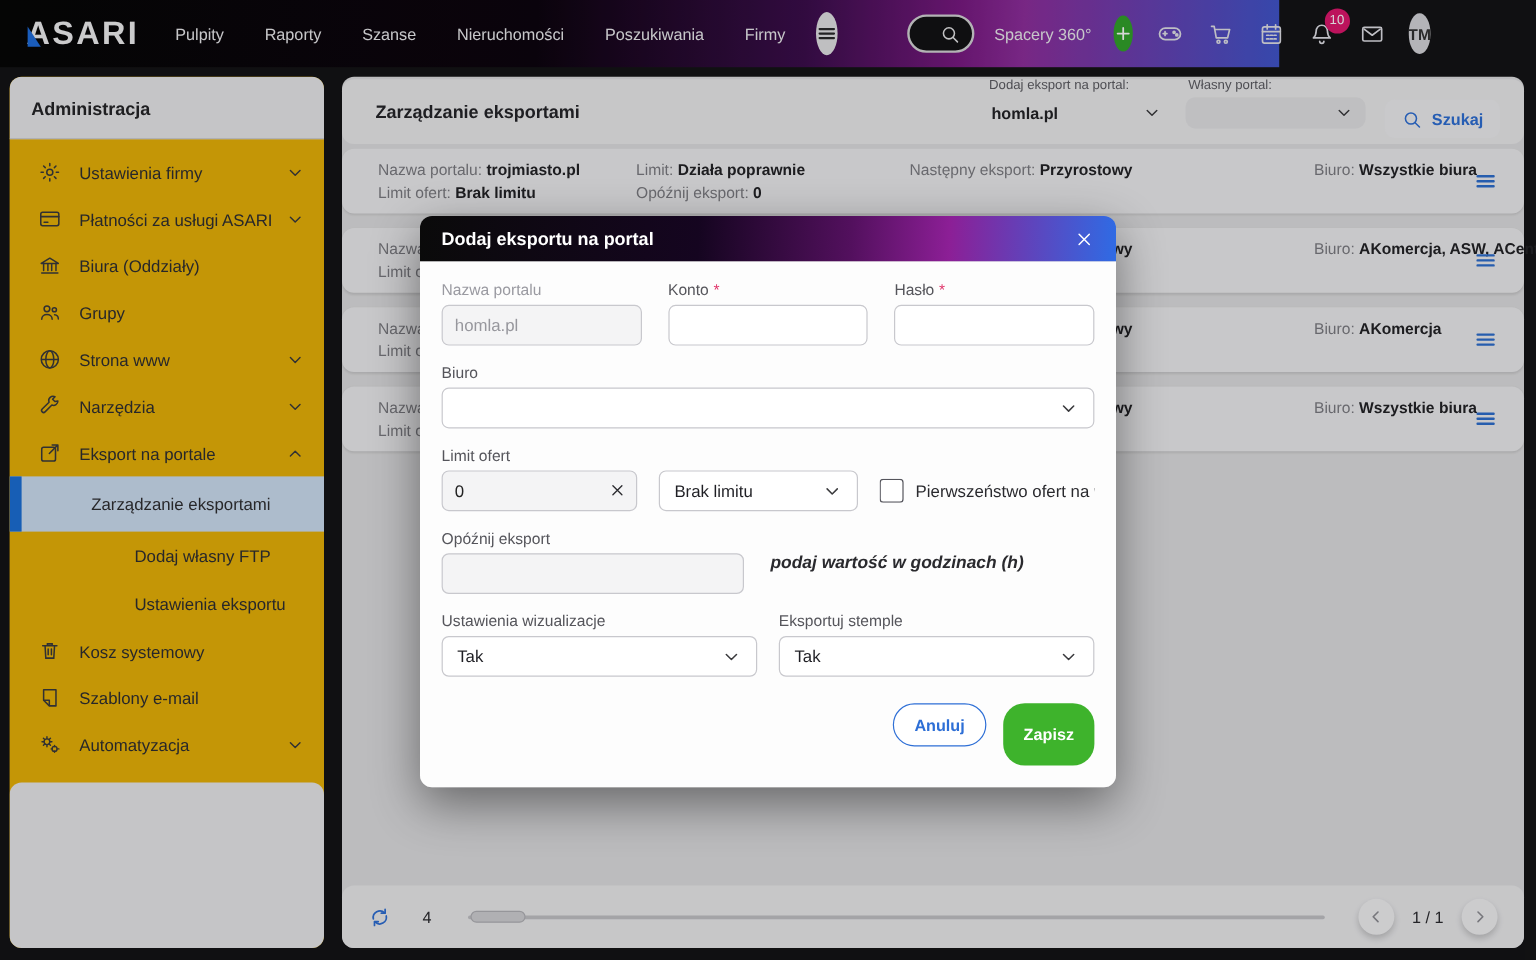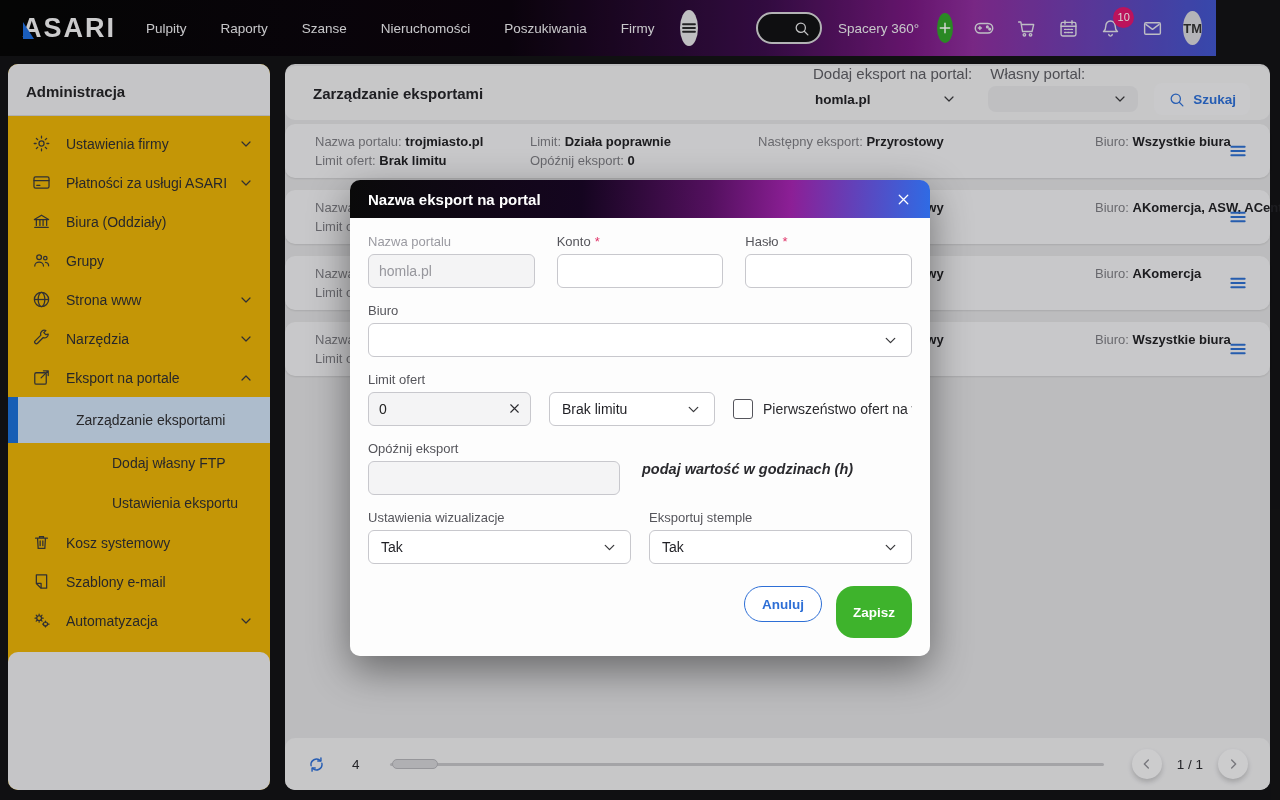--- a/index.html
+++ b/index.html
@@ -1,20 +1,20 @@
 <!DOCTYPE html>
 <html><head>
 <meta charset="utf-8">
 <style>
   html,body{margin:0;padding:0;background:#101012;}
   *{box-sizing:border-box;font-family:"Liberation Sans",sans-serif;}
   .app{position:relative;width:1280px;height:800px;overflow:hidden;background:#141416;}
 
   
-  .topnav{position:absolute;top:0;left:0;width:1216px;height:56px;z-index:10;
+  .topnav{position:absolute;top:0;left:0;width:1066px;height:56px;z-index:10;
     background:linear-gradient(92deg,#060606 0%,#0d040f 42%,#3c0e4d 63%,#7a1a83 75%,#8f2f9e 80%,#4156cd 100%);
     display:flex;align-items:center;color:#ededf0;}
   .logo{position:relative;margin-left:22px;font-size:27px;font-weight:700;letter-spacing:2px;color:#f2f2f4;}
   .logo-tri{position:absolute;left:1px;bottom:5px;width:0;height:0;border-right:11px solid transparent;border-bottom:17px solid #1f6fe0;}
   .nav-items{display:flex;align-items:flex-end;margin-left:30px;gap:34px;font-size:13.5px;}
   .nav-item{cursor:pointer;white-space:nowrap;}
   .nav-burger{width:36px;height:36px;border-radius:50%;background:#e4e4e6;color:#2a2a2c;display:flex;align-items:center;justify-content:center;margin-left:26px;}
   .search-pill{position:relative;margin-left:58px;width:218px;height:32px;border-radius:17px;background:#131315;border:2px solid #d6d6d8;display:flex;align-items:center;padding:0 34px 0 14px;}
   .search-pill input{background:transparent;border:none;outline:none;color:#eee;width:100%;font-size:13px;}
   .search-pill .mag{position:absolute;right:10px;color:#e8e8ea;}
@@ -35,21 +35,21 @@
   .sb-sub{display:flex;align-items:center;height:40px;padding-left:104px;font-size:14px;color:#2f2f32;cursor:pointer;}
   .sb-sub.active{height:46px;background:#cfe0f4;padding-left:58px;border-left:10px solid #1c70d8;font-weight:400;}
   .sb-filler{flex:1;background:#ebebed;margin-top:12px;border-radius:10px 10px 0 0;}
 
   
   .main{position:absolute;left:285px;top:64px;width:985px;height:726px;background:#e1e1e3;border-radius:10px;z-index:4;}
   .main-header{position:absolute;left:0;top:2px;width:985px;height:54px;background:#ededef;border-radius:10px;display:flex;align-items:center;padding:0 20px;}
   .page-title{font-size:15px;font-weight:700;color:#26262a;margin-left:8px;}
   .hdr-controls{margin-left:auto;display:flex;align-items:flex-start;gap:16px;}
   .hdr-group{display:flex;flex-direction:column;}
-  .hdr-label{font-size:15px;color:#5d5d63;margin:-6px 0 4px 2px;white-space:nowrap;}
+  .hdr-label{font-size:11px;color:#5d5d63;margin:-6px 0 4px 2px;white-space:nowrap;}
   .hdr-select{width:150px;height:26px;display:flex;align-items:center;justify-content:space-between;font-size:13.5px;font-weight:700;color:#232327;padding:0 4px;cursor:pointer;}
   .hdr-select.filled{background:#e4e4e6;border-radius:8px;padding:0 10px;font-weight:400;}
   .hdr-select .chev{color:#3a3a3d;display:flex;}
   .btn-szukaj{margin-top:12px;height:32px;padding:0 14px;background:#f0f0f2;border:none;border-radius:8px;color:#2e6fd6;font-size:13.5px;font-weight:600;display:flex;align-items:center;gap:8px;cursor:pointer;}
 
   .rows{position:absolute;left:0;top:60px;width:985px;}
   .row-card{position:relative;width:985px;height:54px;background:#efeff1;border-radius:10px;margin-bottom:12px;box-shadow:0 1px 2px rgba(0,0,0,.10);font-size:13px;}
   .row-card .cell{position:absolute;white-space:nowrap;}
   .row-card .l1{top:10px;}
   .row-card .l2{top:29px;}
@@ -540,21 +540,21 @@
             </svg>
           </span>
       </div>
     </div>
   </div>
 
   <div class="dim"></div>
 
   <div class="modal">
     <div class="modal-head">
-      <span class="modal-title">Nazwa eksport na portal</span>
+      <span class="modal-title">Dodaj eksportu na portal</span>
       <span class="modal-close">
           <svg width="17" height="17">
             <use href="#i-x"></use>
           </svg>
         </span>
     </div>
     <div class="modal-body">
 
       <div class="frow grid3">
         <div>

